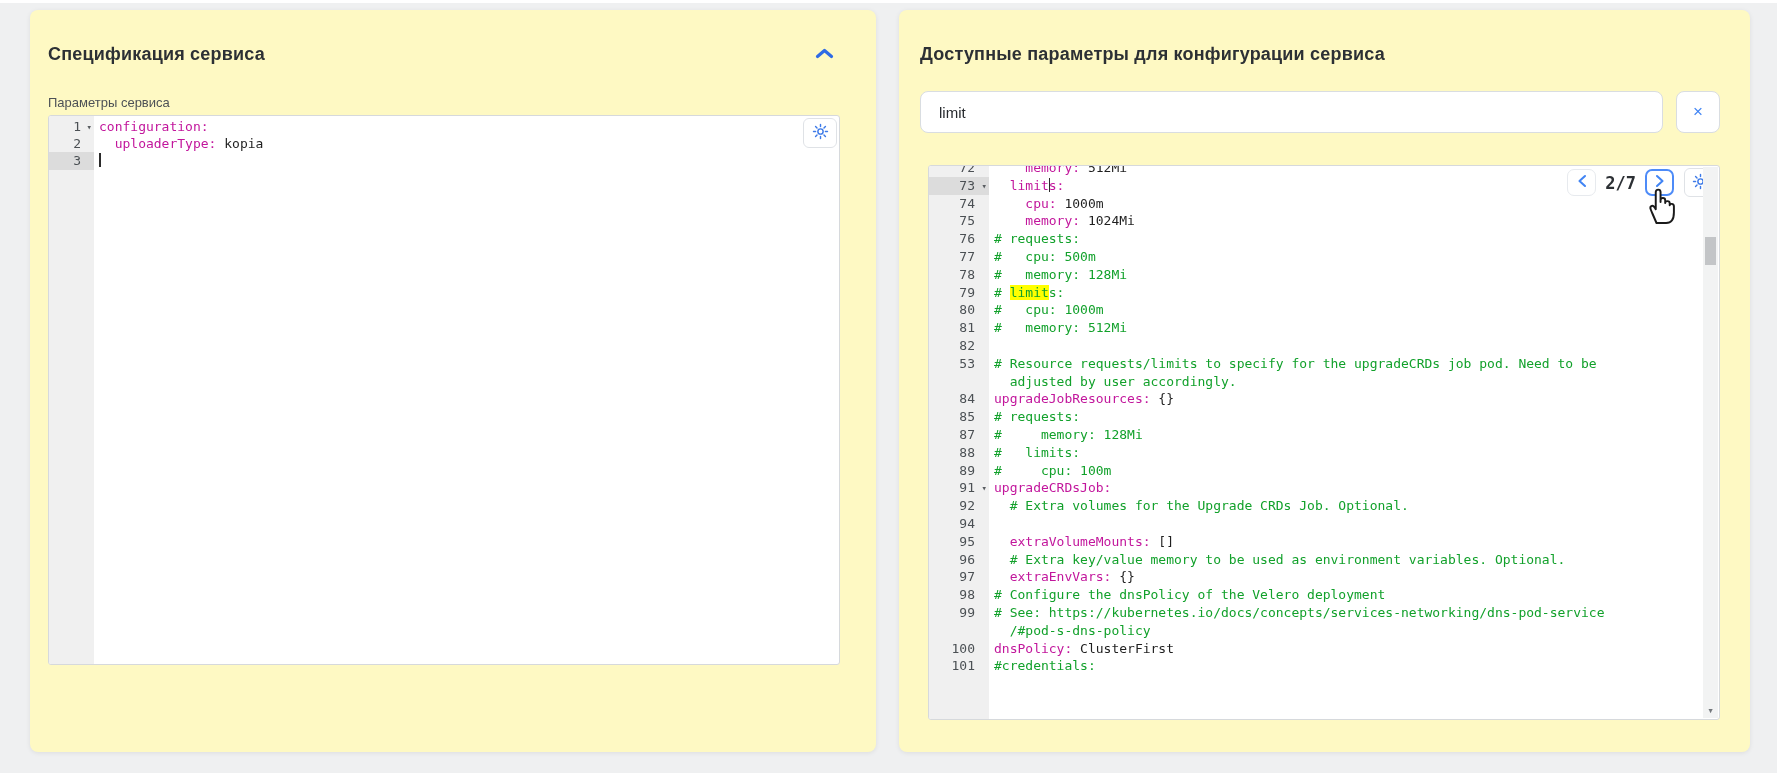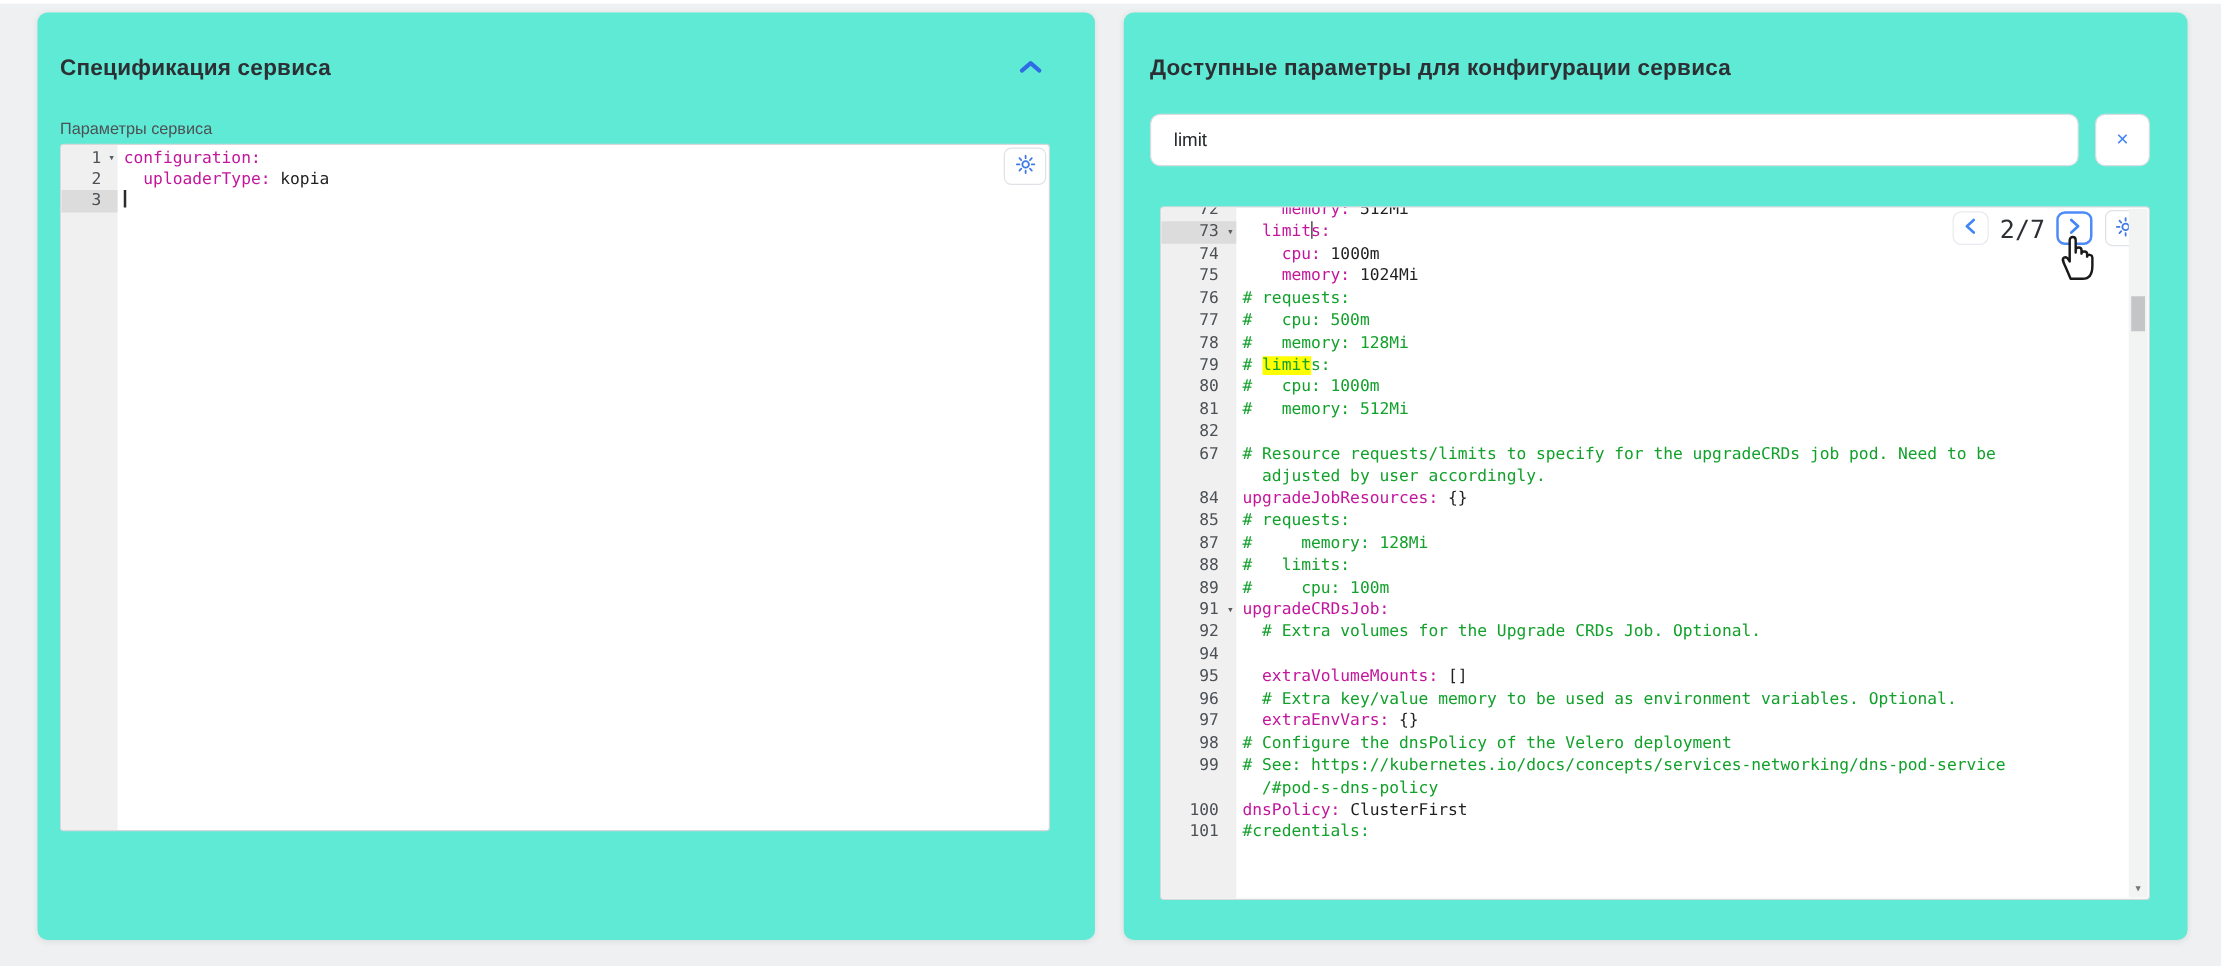--- a/index.html
+++ b/index.html
@@ -1,20 +1,20 @@
 <!DOCTYPE html>
 <html><head>
 <meta charset="utf-8">
 <style>
   html,body{margin:0;padding:0;}
   body{width:1777px;height:773px;overflow:hidden;background:#eff0f1;
        font-family:"Liberation Sans",sans-serif;position:relative;}
   .top-strip{position:absolute;top:0;left:0;right:0;height:3px;background:#ffffff;}
   .cards{position:absolute;left:30px;top:10px;right:27px;bottom:21px;display:flex;gap:23px;}
-  .card{background:#5eead4;border-radius:8px;box-shadow:0 1px 5px rgba(0,0,0,.08);box-sizing:border-box;position:relative;}
+  .card{background:#fef9c3;border-radius:8px;box-shadow:0 1px 5px rgba(0,0,0,.08);box-sizing:border-box;position:relative;}
   .card-left{width:846px;padding:34px 0 0 18px;}
   .card-right{flex:1;padding:34px 30px 0 21px;}
   h2.panel-title{margin:0;font-size:18px;font-weight:600;color:#2c3034;letter-spacing:.2px;}
   .panel-header{position:relative;padding-right:60px;}
   .collapse-btn{position:absolute;right:40px;top:2px;background:none;border:none;padding:2px;cursor:pointer;line-height:0;}
   .field-label{margin-top:30px;font-size:13px;color:#4d5156;}
   
   .editor{position:relative;border:1px solid #d6d9dc;border-radius:3px;overflow:hidden;background:#fff;
           font-family:"DejaVu Sans Mono",monospace;font-size:13px;}
   .editor-left{margin-top:5px;width:790px;height:548px;}
@@ -44,21 +44,21 @@
   .search-input{flex:1;border:1px solid #d9dde1;border-radius:8px;padding:0 18px;font-size:15px;color:#26292d;
                 font-family:"Liberation Sans",sans-serif;outline:none;background:#fff;}
   .clear-btn{width:44px;border:1px solid #d9dde1;border-radius:8px;background:#fff;color:#4285f4;font-size:17px;
              display:flex;align-items:center;justify-content:center;cursor:pointer;padding:0;}
   
   .nav-overlay{position:absolute;top:3px;right:45px;display:flex;align-items:center;gap:9px;z-index:5;}
   .nav-btn{width:29px;height:27px;border-radius:7px;background:#fff;display:flex;align-items:center;
            justify-content:center;cursor:pointer;padding:0;}
   .nav-prev{border:1px solid #e7eaee;}
   .nav-next{border:2px solid #4d8bf8;}
-  .counter{font-size:20px;color:#2c3034;}
+  .counter{font-size:17px;color:#2c3034;font-weight:bold;}
   .gear-box.right-gear{top:2px;right:3px;width:32px;height:29px;}
   
   .scrollbar{position:absolute;top:1px;bottom:1px;right:1px;width:15px;background:#f2f3f3;z-index:4;}
   .sb-thumb{position:absolute;top:70px;left:2px;right:2px;height:28px;background:#c3c5c7;cursor:pointer;}
   .sb-down{position:absolute;bottom:3px;left:0;right:0;text-align:center;font-size:7px;color:#73777b;cursor:pointer;}
   
   .mouse-cursor{position:absolute;left:1643px;top:184px;z-index:50;pointer-events:none;}
 </style>
 </head>
 <body>
@@ -155,21 +155,21 @@
           </div>
           <div class="ed-row">
             <div class="gutter-cell"><span>81</span></div>
             <div class="code-cell"><span class="seg-c">#   memory: 512Mi</span></div>
           </div>
           <div class="ed-row">
             <div class="gutter-cell"><span>82</span></div>
             <div class="code-cell"></div>
           </div>
           <div class="ed-row">
-            <div class="gutter-cell"><span>67</span></div>
+            <div class="gutter-cell"><span>53</span></div>
             <div class="code-cell"><span class="seg-c"># Resource requests/limits to specify for the upgradeCRDs job pod. Need to be</span></div>
           </div>
           <div class="ed-row">
             <div class="gutter-cell"><span></span></div>
             <div class="code-cell"><span class="seg-c">  adjusted by user accordingly.</span></div>
           </div>
           <div class="ed-row">
             <div class="gutter-cell"><span>84</span></div>
             <div class="code-cell"><span class="seg-k">upgradeJobResources:</span><span class="seg-p"> {}</span></div>
           </div>

